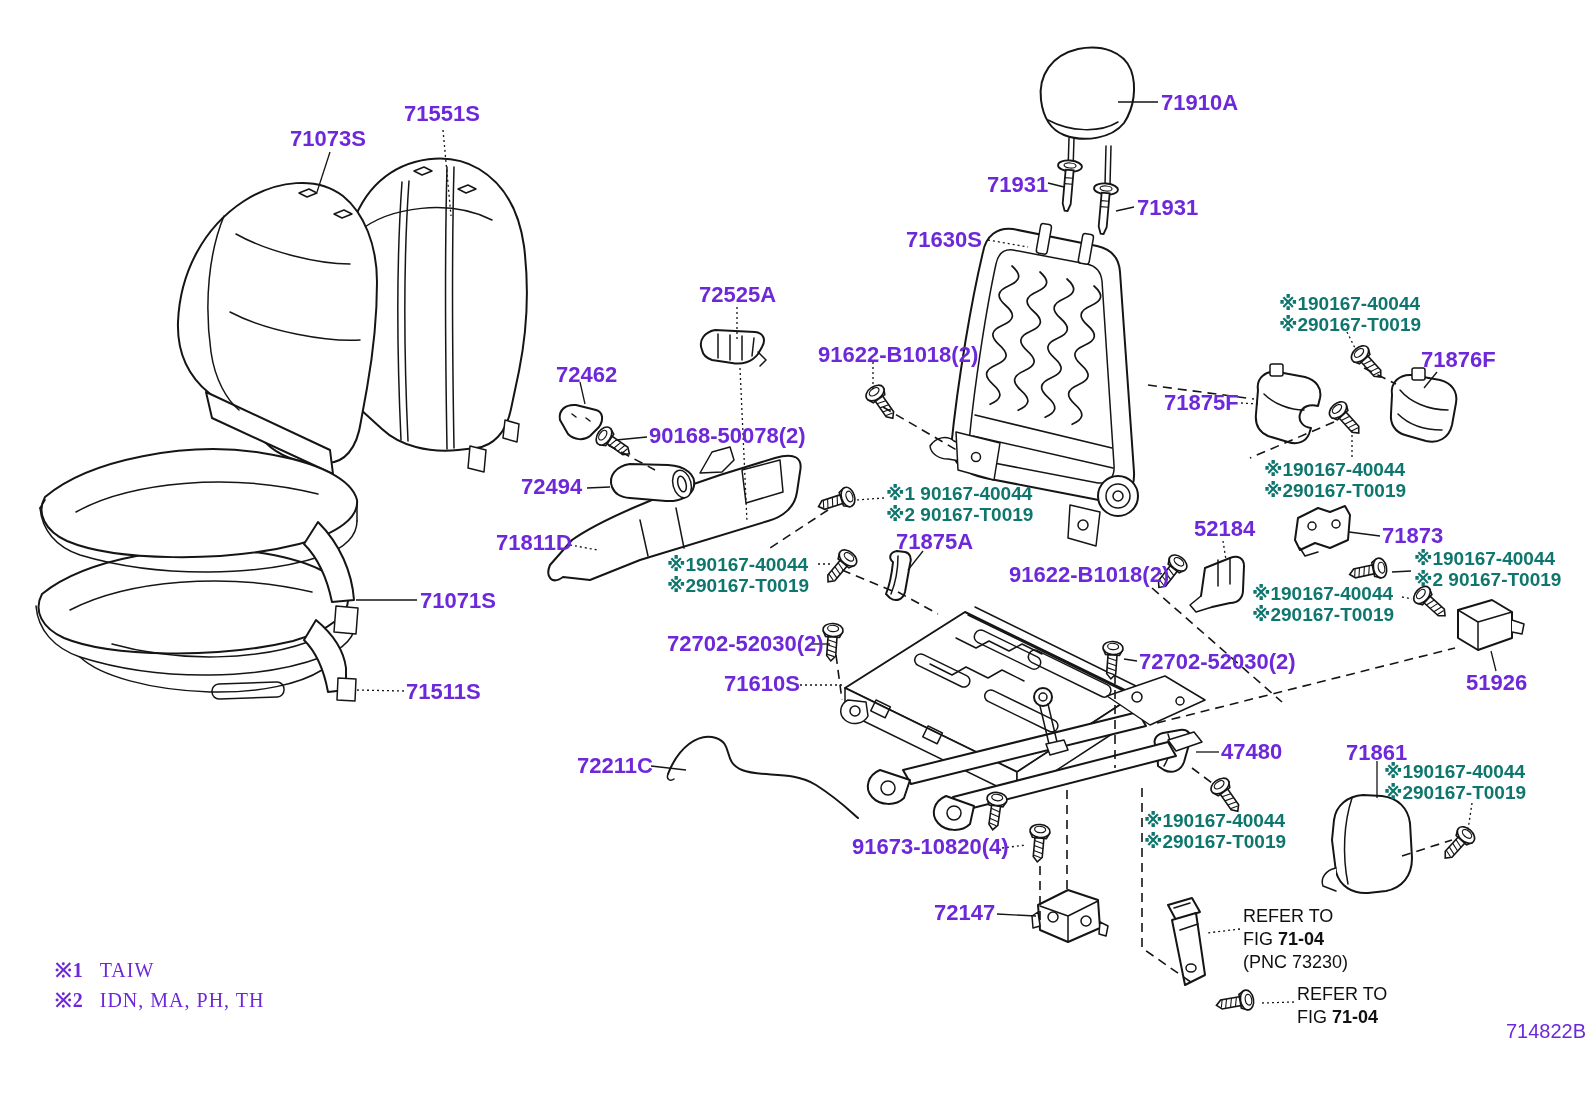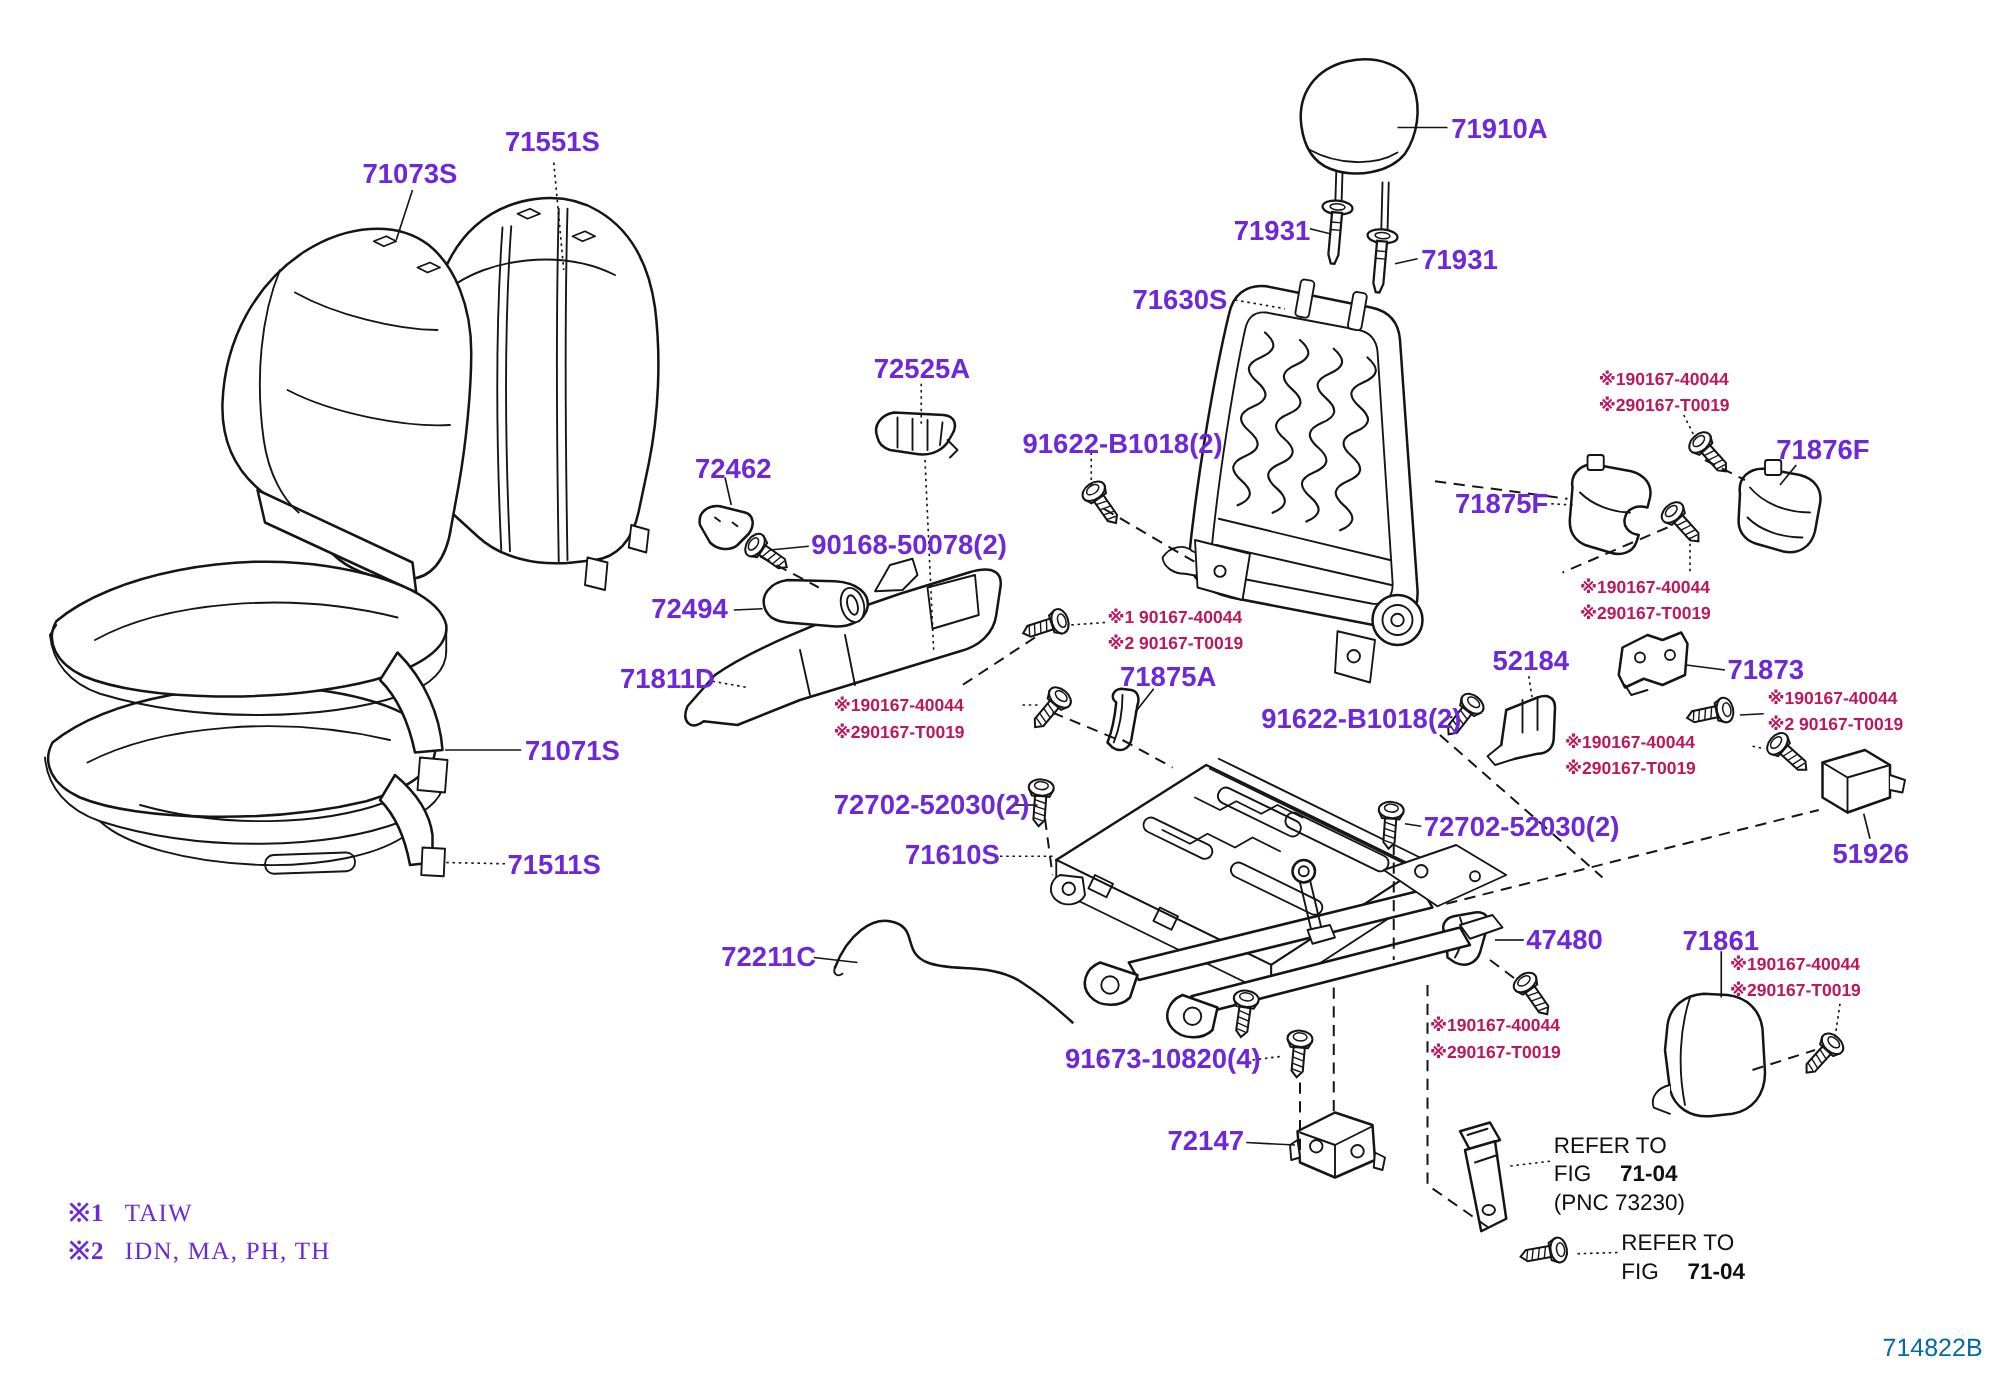--- a/index.html
+++ b/index.html
@@ -7,29 +7,29 @@
          font-family:"Liberation Sans",sans-serif;}
   #stage svg{position:absolute;left:0;top:0;}
   .art{stroke:#151515;stroke-width:2;fill:none;stroke-linecap:round;stroke-linejoin:round;}
   .w{fill:#ffffff;}
   .thin{stroke-width:1.5;}
   .s{stroke:#151515;stroke-width:1.3;fill:none;}
   .d{stroke:#151515;stroke-width:1.3;fill:none;stroke-dasharray:2 3;}
   .h{stroke:#151515;stroke-width:1.6;fill:none;stroke-dasharray:9 6;}
   .pl{position:absolute;font-weight:bold;font-size:22px;line-height:22px;color:#6d28d9;
       white-space:nowrap;font-family:"Liberation Sans",sans-serif;text-align:center;}
-  .fn{position:absolute;font-weight:bold;font-size:14px;line-height:21px;color:#be185d;
+  .fn{position:absolute;font-weight:bold;font-size:19px;line-height:21px;color:#0f766e;
       white-space:nowrap;font-family:"Liberation Sans","DejaVu Sans",sans-serif;}
   .ref{position:absolute;font-size:18px;line-height:23px;color:#101010;white-space:nowrap;
        font-family:"Liberation Sans",sans-serif;}
-  .ref b{font-weight:bold;margin-left:23px;}
+  .ref b{font-weight:bold;margin-left:5px;}
   .legend-row{position:absolute;font-size:20px;color:#6d28d9;white-space:nowrap;
        font-family:Liberation Serif, serif;letter-spacing:1px;}
   .legend-row .sym{font-weight:bold;margin-right:16px;}
-  .code{position:absolute;left:1506px;top:1068px;font-size:20px;color:#0369a1;
+  .code{position:absolute;left:1506px;top:1020px;font-size:20px;color:#6d28d9;
        font-family:"Liberation Sans",sans-serif;}
 </style>
 </head>
 <body>
 
 <div id="stage">
 
 <svg viewBox="0 0 1592 1099" width="1592" height="1099">
   <defs>
     <g id="screw">

